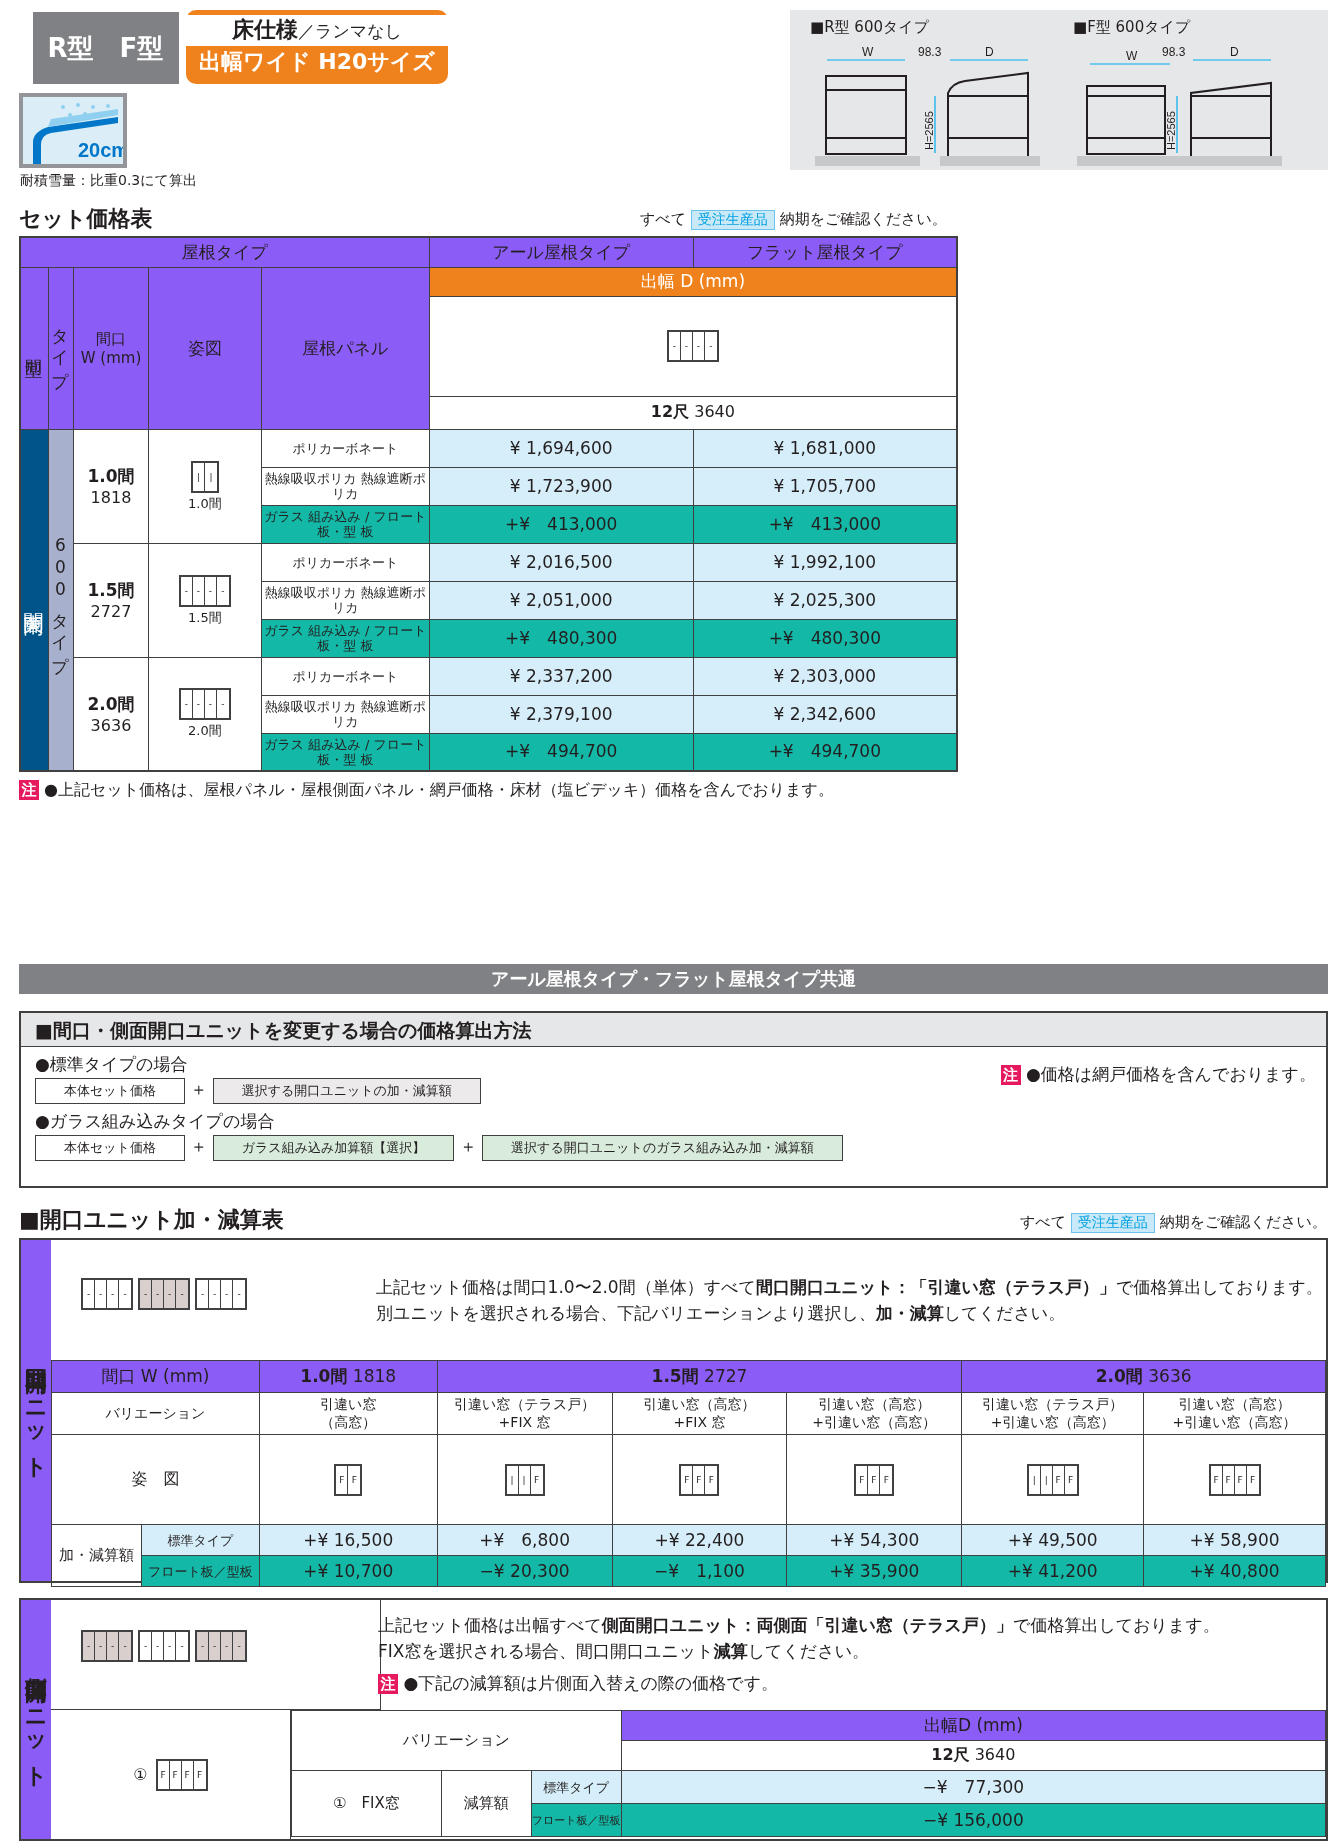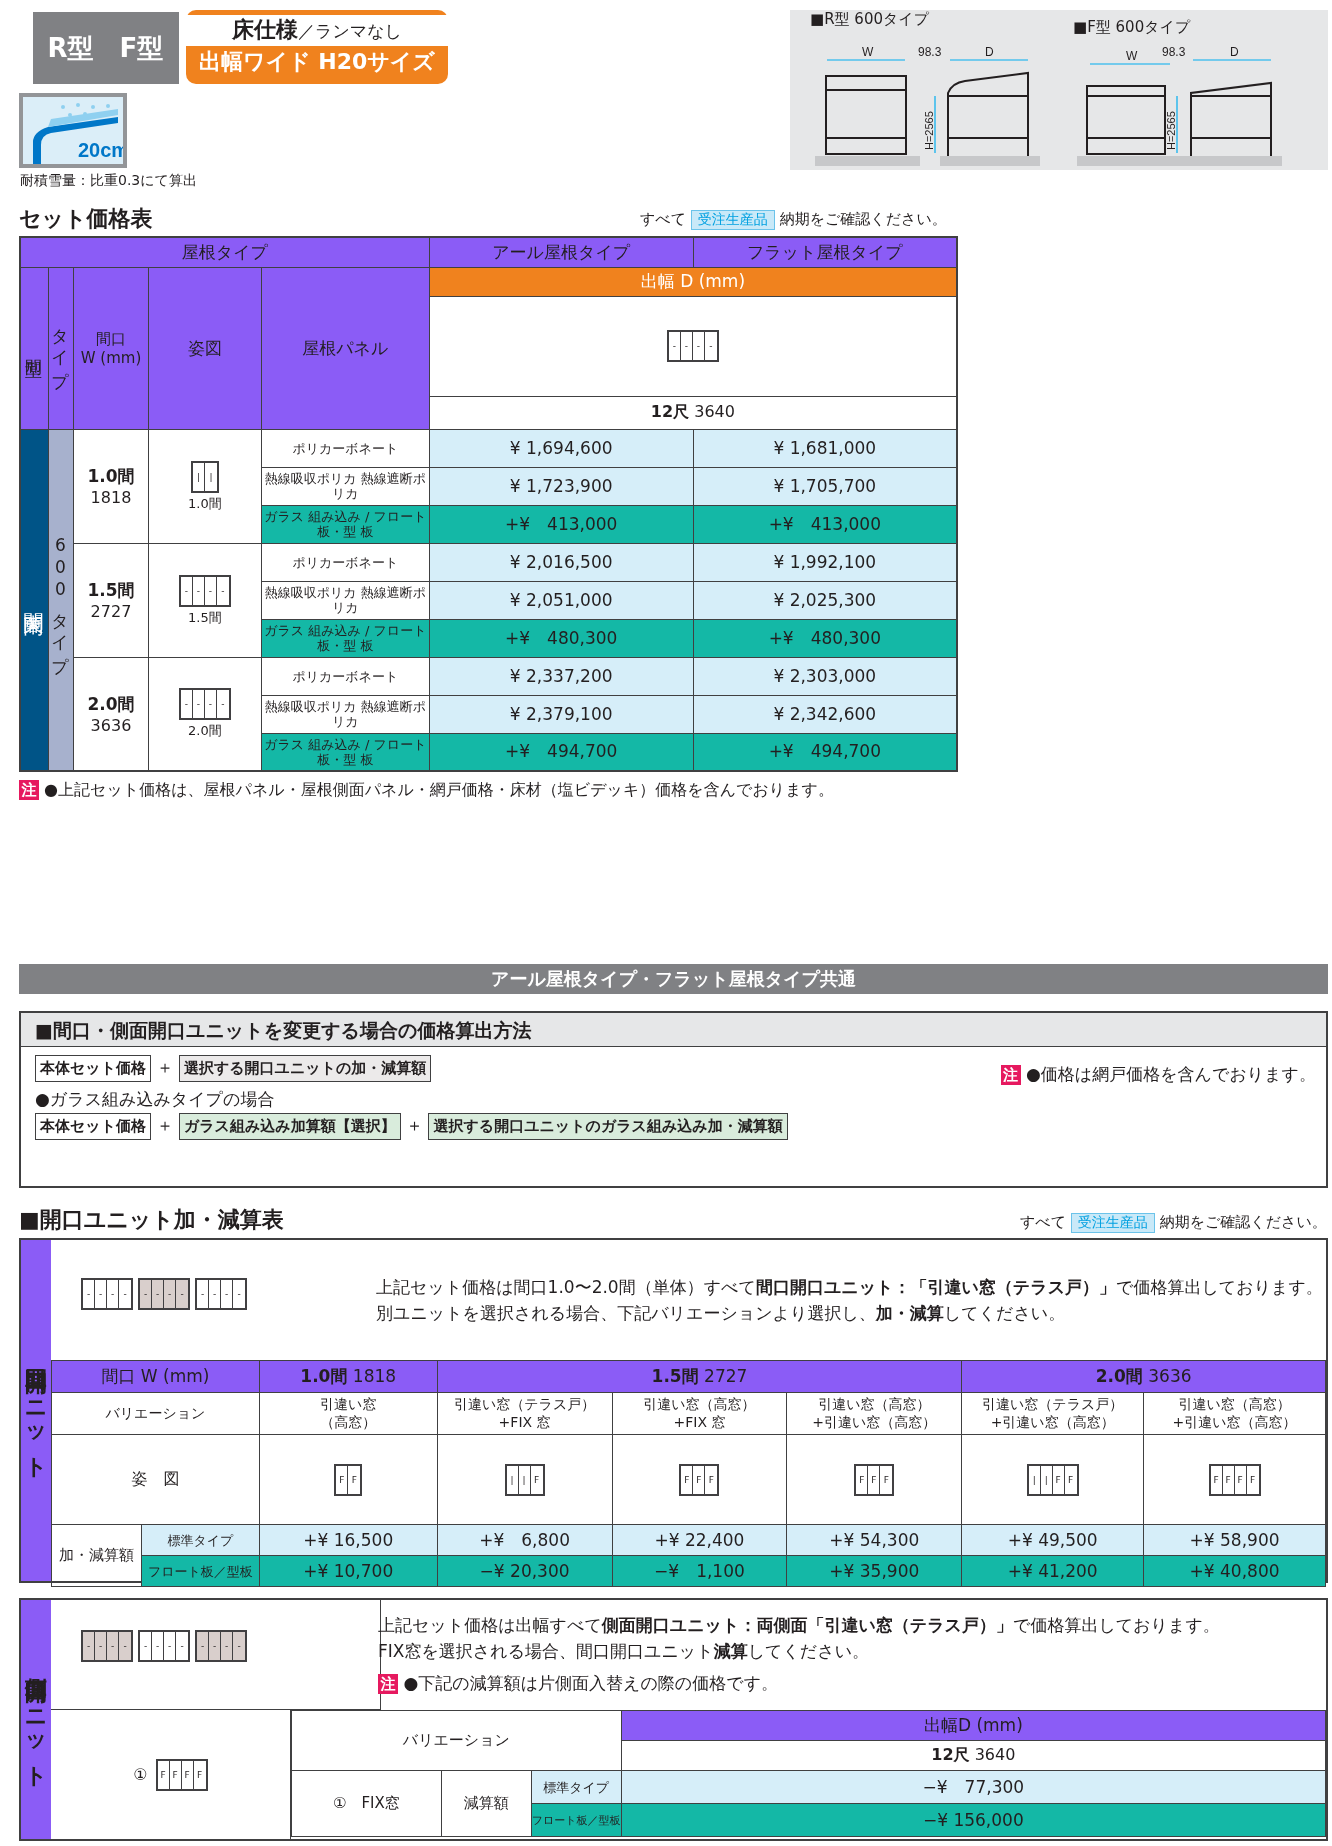--- a/index.html
+++ b/index.html
@@ -19,21 +19,21 @@
 .blue{background:#d6eef9}
 .green{background:#14b8a6}
 .price{font-size:17px;font-weight:bold}
 .small{font-size:13px;line-height:15px}
 .vert{writing-mode:vertical-rl;text-orientation:upright;letter-spacing:2px}
 .navy{background:#005487;color:#fff;font-size:20px}
 .lav{background:#a7b1cd;font-size:17px}
 .tag{display:inline-block;background:#c9e9f8;border:1px solid #6bc3ea;color:#00a0e0;padding:0 6px;font-size:14px}
 .note{display:inline-block;background:#e6195f;color:#fff;font-weight:bold;font-size:15px;width:20px;height:20px;line-height:20px;text-align:center}
 .box{border:2px solid #404041}
-.fbox{display:inline-block;border:1px solid #404041;padding:3px 4px;font-size:15px;font-weight:bold}
+.fbox{display:inline-block;border:1px solid #404041;padding:3px 28px;font-size:13px;font-weight:normal}
 .fbox.gray{background:#eceaea}
 .fbox.grn{background:#d9ecdc}
 .win{display:inline-flex;border:2px solid #414042;background:#fff}
 .win span{width:12px;border-right:1px solid #414042;font-size:9px;text-align:center;line-height:28px}
 </style>
 </head>
 <body>
 
 <div class="abs gbadge" style="left:33px;top:12px;width:75px;height:72px">R型</div>
 <div class="abs gbadge" style="left:104px;top:12px;width:75px;height:72px">F型</div>
@@ -53,21 +53,21 @@
         <circle cx="78" cy="17" r="2"></circle>
       </g>
     <path d="M10 67 L10 45 Q10 35 25 30 L95 20 L95 26 L28 36 Q18 38 18 48 L18 67Z" fill="#0077c8"></path>
     <path d="M25 30 L95 18 L95 12 L28 22Z" fill="#8fd0f0"></path>
     <text x="55" y="60" fill="#0077c8" font-size="20" font-weight="bold" font-family="Liberation Sans, sans-serif">20cm</text>
   </svg>
 </div>
 <div class="abs" style="left:20px;top:172px;font-size:14px">耐積雪量：比重0.3にて算出</div>
 
 <div class="abs diag" style="left:790px;top:10px;width:538px;height:160px">
-  <div class="abs" style="left:20px;top:0;font-size:15px">■R型 600タイプ</div>
+  <div class="abs" style="left:20px;top:8px;font-size:15px">■R型 600タイプ</div>
   <div class="abs" style="left:283px;top:8px;font-size:15px">■F型 600タイプ</div>
   <svg class="abs" style="left:0;top:28px" width="538" height="130" viewBox="0 0 538 130">
     <g stroke="#00aeef" stroke-width="1.2">
         <line x1="37" y1="22" x2="115" y2="22"></line>
         <line x1="160" y1="22" x2="238" y2="22"></line>
         <line x1="300" y1="26" x2="380" y2="26"></line>
         <line x1="403" y1="22" x2="481" y2="22"></line>
         <line x1="145" y1="58" x2="145" y2="115"></line>
         <line x1="387" y1="58" x2="387" y2="115"></line>
       </g>
@@ -217,20 +217,21 @@
       </tr>
 </tbody>
   </table>
 <div class="abs" style="left:19px;top:780px;font-size:16px"><span class="note">注</span> <span>●上記セット価格は、屋根パネル・屋根側面パネル・網戸価格・床材（塩ビデッキ）価格を含んでおります。</span></div>
 
 <div class="abs" style="left:19px;top:964px;width:1309px;height:30px;background:#808184;color:#fff;font-size:18px;font-weight:bold;text-align:center;line-height:30px">アール屋根タイプ・フラット屋根タイプ共通</div>
 
 <div class="abs box" style="left:19px;top:1011px;width:1309px;height:177px">
   <div style="background:#e6e7e8;border-bottom:1px solid #404041;height:34px;line-height:34px;padding-left:14px;font-size:19px;font-weight:bold">■間口・側面開口ユニットを変更する場合の価格算出方法</div>
   <div style="padding:6px 14px;font-size:17px">
+    <div>●標準タイプの場合</div>
     <div style="margin:2px 0 6px"><span class="fbox">本体セット価格</span> <span>＋</span> <span class="fbox gray">選択する開口ユニットの加・減算額</span></div>
     <div>●ガラス組み込みタイプの場合</div>
     <div style="margin-top:2px"><span class="fbox">本体セット価格</span> <span>＋</span> <span class="fbox grn">ガラス組み込み加算額【選択】</span> <span>＋</span> <span class="fbox grn">選択する開口ユニットのガラス組み込み加・減算額</span></div>
   </div>
   <div class="abs" style="right:10px;top:50px;font-size:17px"><span class="note">注</span> <span>●価格は網戸価格を含んでおります。</span></div>
 </div>
 
 <div class="abs" style="left:19px;top:1205px;font-size:22px;font-weight:bold">■開口ユニット加・減算表</div>
 <div class="abs" style="left:1020px;top:1213px;font-size:15px"><span>すべて</span> <span class="tag">受注生産品</span> <span>納期をご確認ください。</span></div>
 <div class="abs box" style="left:19px;top:1238px;width:1309px;height:345px">

